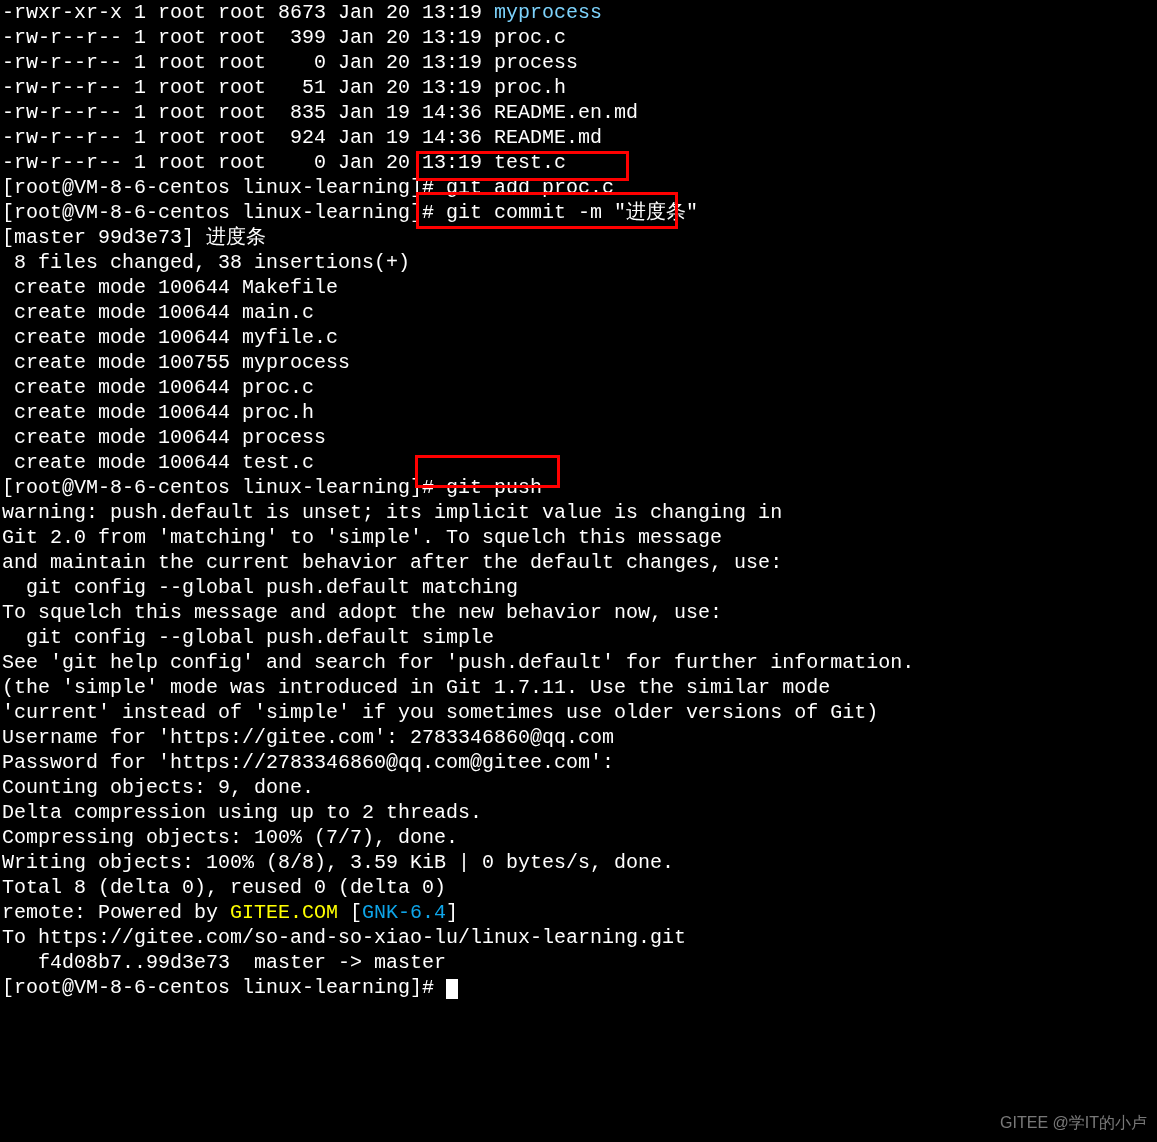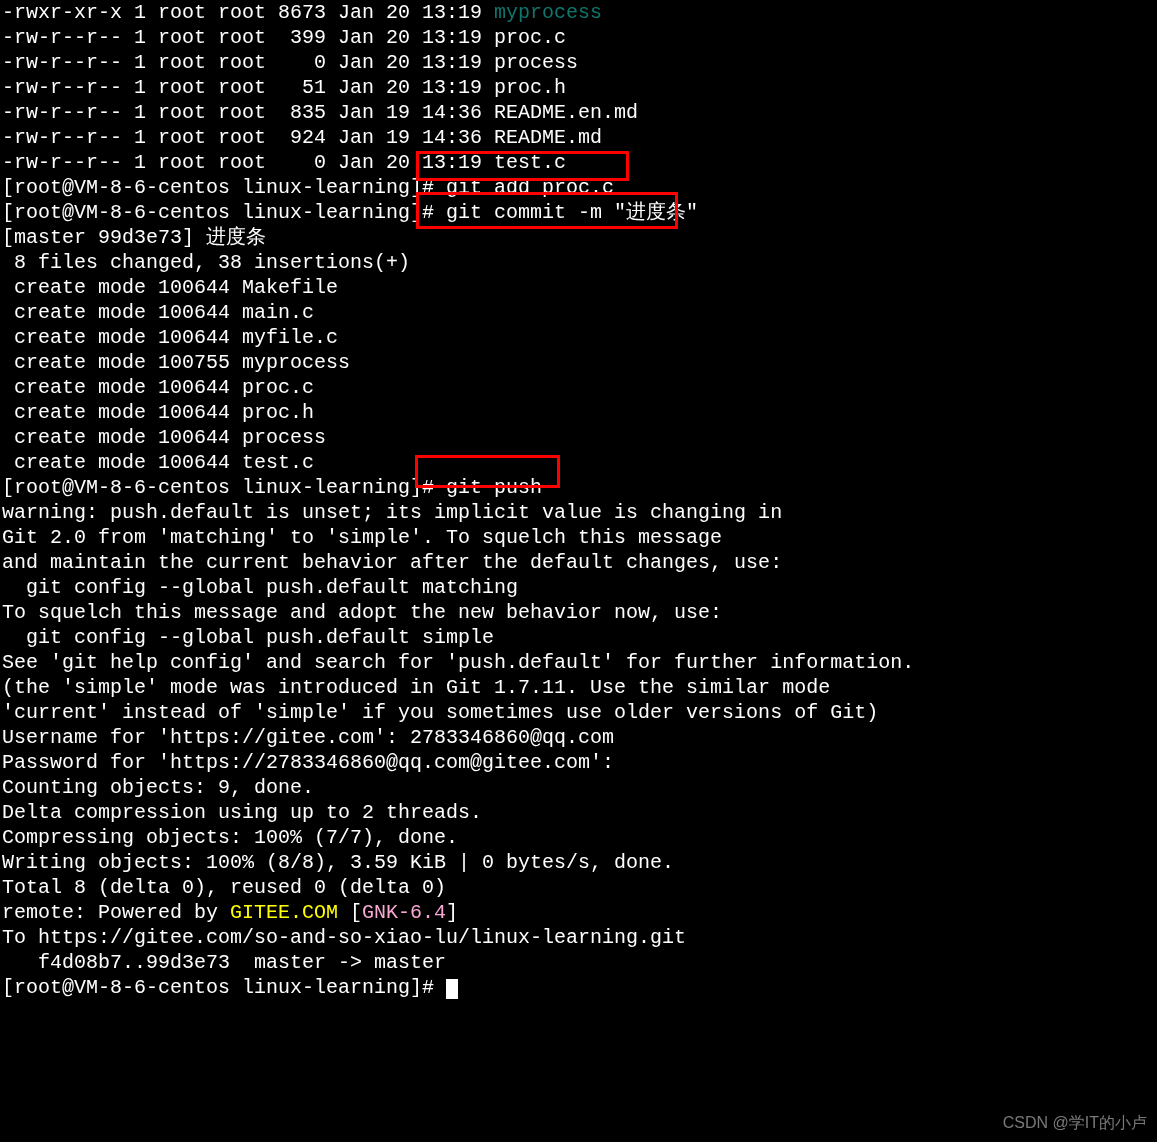--- a/index.html
+++ b/index.html
@@ -1,25 +1,25 @@
 <!DOCTYPE html>
 <html><head>
 <meta charset="utf-8">
 <style>
   html,body{margin:0;padding:0;background:#000;color:#fff;width:1157px;height:1142px;overflow:hidden}
   .term{font-family:"NSimSun","SimSun","Courier New",monospace;font-size:20px;line-height:25px;white-space:pre;letter-spacing:0px;position:relative;padding:0 2px}
-  .green{color:#0f766e}
+  .green{color:#7dd3fc}
   .yellow{color:#ffff00;font-weight:normal}
-  .magenta{color:#f9a8d4}
+  .magenta{color:#0ea5e9}
   .cursor{display:inline-block;width:12px;height:20px;background:#fff;vertical-align:text-bottom}
   .hl{position:absolute;border:3px solid #ff0000;box-sizing:border-box;pointer-events:none}
   .watermark{position:absolute;right:10px;bottom:8px;color:rgba(200,200,200,0.6);font-family:sans-serif;font-size:16px}
 </style>
 </head>
 <body>
 
 <div class="term" id="term"><div>-rwxr-xr-x 1 root root 8673 Jan 20 13:19 <span class="green">myprocess</span></div><div>-rw-r--r-- 1 root root  399 Jan 20 13:19 proc.c</div><div>-rw-r--r-- 1 root root    0 Jan 20 13:19 process</div><div>-rw-r--r-- 1 root root   51 Jan 20 13:19 proc.h</div><div>-rw-r--r-- 1 root root  835 Jan 19 14:36 README.en.md</div><div>-rw-r--r-- 1 root root  924 Jan 19 14:36 README.md</div><div>-rw-r--r-- 1 root root    0 Jan 20 13:19 test.c</div><div>[root@VM-8-6-centos linux-learning]# <span>git add proc.c</span></div><div>[root@VM-8-6-centos linux-learning]# <span>git commit -m "进度条"</span></div><div>[master 99d3e73] 进度条</div><div> 8 files changed, 38 insertions(+)</div><div> create mode 100644 Makefile</div><div> create mode 100644 main.c</div><div> create mode 100644 myfile.c</div><div> create mode 100755 myprocess</div><div> create mode 100644 proc.c</div><div> create mode 100644 proc.h</div><div> create mode 100644 process</div><div> create mode 100644 test.c</div><div>[root@VM-8-6-centos linux-learning]# <span>git push</span></div><div>warning: push.default is unset; its implicit value is changing in</div><div>Git 2.0 from 'matching' to 'simple'. To squelch this message</div><div>and maintain the current behavior after the default changes, use:</div><div></div><div>  git config --global push.default matching</div><div></div><div>To squelch this message and adopt the new behavior now, use:</div><div></div><div>  git config --global push.default simple</div><div></div><div>See 'git help config' and search for 'push.default' for further information.</div><div>(the 'simple' mode was introduced in Git 1.7.11. Use the similar mode</div><div>'current' instead of 'simple' if you sometimes use older versions of Git)</div><div></div><div>Username for 'https://gitee.com': 2783346860@qq.com</div><div>Password for 'https://2783346860@qq.com@gitee.com':</div><div>Counting objects: 9, done.</div><div>Delta compression using up to 2 threads.</div><div>Compressing objects: 100% (7/7), done.</div><div>Writing objects: 100% (8/8), 3.59 KiB | 0 bytes/s, done.</div><div>Total 8 (delta 0), reused 0 (delta 0)</div><div>remote: Powered by <span class="yellow">GITEE.COM</span> [<span class="magenta">GNK-6.4</span>]</div><div>To https://gitee.com/so-and-so-xiao-lu/linux-learning.git</div><div>   f4d08b7..99d3e73  master -&gt; master</div><div>[root@VM-8-6-centos linux-learning]# <span class="cursor"></span></div></div>
 
 <div class="hl" style="left:416px;top:151px;width:213px;height:30px"></div>
 <div class="hl" style="left:416px;top:192px;width:262px;height:37px"></div>
 <div class="hl" style="left:415px;top:455px;width:145px;height:33px"></div>
 
-<div class="watermark">CSDN @学IT的小卢</div>
+<div class="watermark">GITEE @学IT的小卢</div>
 
 </body></html>

